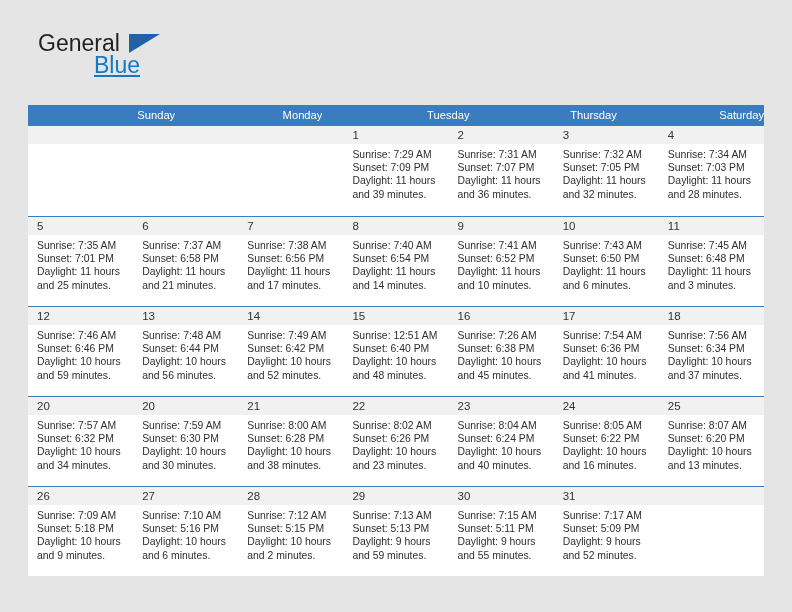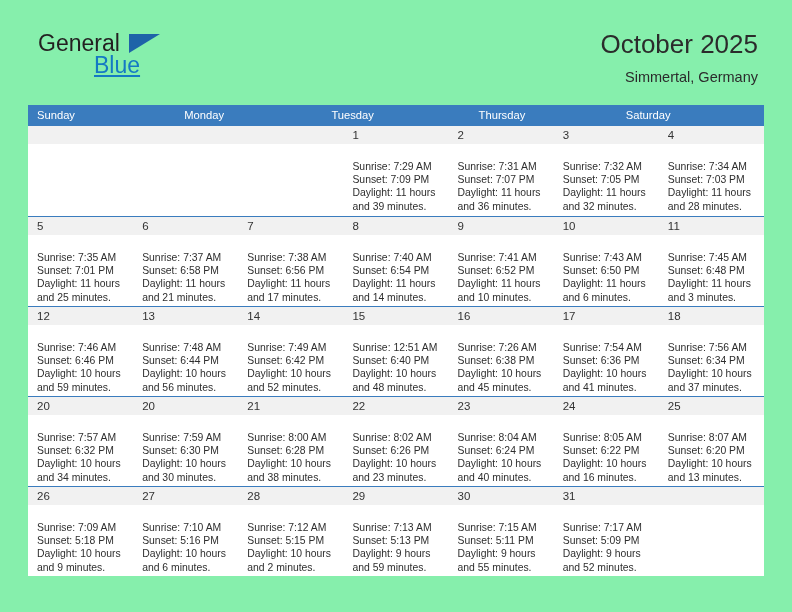--- a/index.html
+++ b/index.html
@@ -10,21 +10,21 @@
     height: 612px;
     background: #ffffff;
     font-family: "Liberation Sans", sans-serif;
     -webkit-font-smoothing: antialiased;
   }
 
   .page {
     position: relative;
     width: 792px;
     height: 612px;
-    background: #86efac;
+    background: #e5e5e5;
   }
 
   
   .header {
     position: absolute;
     left: 34px;
     top: 28px;
     right: 34px;
     height: 70px;
   }
@@ -102,20 +102,21 @@
     height: 21px;
   }
   .weekday {
     flex: 1 1 0;
     color: #ffffff;
     font-size: 11.2px;
     line-height: 21px;
     padding-left: 9px;
     white-space: nowrap;
     overflow: hidden;
+    text-align: right;
   }
 
   .week-row {
     display: flex;
     border-top: 1px solid #3a7cbe;
     height: 90px;
   }
   .week-row:first-of-type { border-top: none; }
 
   .day-cell {
@@ -131,21 +132,20 @@
     background: #f1f1f1;
     padding-left: 9px;
     color: #333333;
     font-size: 11.5px;
     line-height: 18px;
   }
   .day-cell.empty .daynum-band { color: transparent; }
 
   .day-body {
     padding: 4px 6px 0 9px;
-    margin-top: 12px;
   }
   .day-body div {
     font-size: 10.4px;
     line-height: 13.2px;
     color: #2e2e2e;
     white-space: nowrap;
   }
 </style>
 </head>
 <body>
@@ -153,24 +153,20 @@
 <div class="page">
 
   <div class="header">
 
     <div class="brand">
       <span class="brand-general">General</span>
       <span class="brand-triangle"></span>
       <span class="brand-blue">Blue</span>
     </div>
 
-    <div class="title-block">
-      <div class="cal-title">October 2025</div>
-      <div class="cal-subtitle">Simmertal, Germany</div>
-    </div>
 
   </div>
 
   <div class="calendar">
     <div class="weekday-row" id="weekday-row">
         <div class="weekday">Sunday</div>
         <div class="weekday">Monday</div>
         <div class="weekday">Tuesday</div>
         <div class="weekday">Thursday</div>
         <div class="weekday">Saturday</div>

